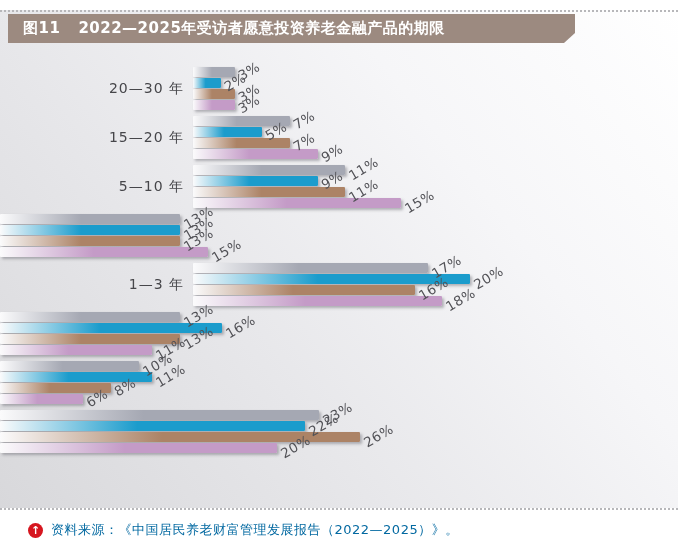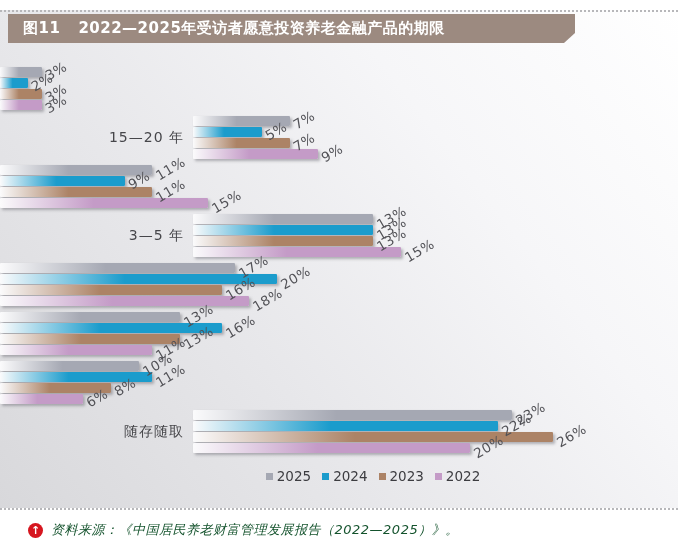--- a/index.html
+++ b/index.html
@@ -57,37 +57,38 @@
   .legend-swatch{width:7px;height:7px;display:inline-block;margin-right:4px;}
 
   
   .footer-zone{position:absolute;top:508px;left:0;width:678px;height:42px;background:#ffffff;}
   .footer-row{display:flex;align-items:center;margin:11px 0 0 28px;}
   .src-icon{
     width:15px;height:15px;border-radius:50%;background:#d6161f;color:#ffffff;
     font-size:11px;line-height:15px;text-align:center;font-weight:bold;
     margin-right:8px;flex:0 0 15px;
   }
-  .src-text{font-size:13px;color:#14532d;letter-spacing:0.5px;font-style:italic;}
+  .src-text{font-size:13px;color:#0369a1;letter-spacing:0.5px;}
 </style>
 </head>
 <body>
 
 <div class="page">
 
   <div class="chart-zone">
     <div class="top-strip"></div>
     <div class="dotted-line"></div>
 
     <div class="title-bar">
       <span class="title-tag">图11</span><span>2022—2025年受访者愿意投资养老金融产品的期限</span>
     </div>
 
     <div class="chart-rows">
         <div class="chart-row">
+          <div class="cat-label">20—30 年</div>
           <div class="bar-stack">
             <div class="bar-wrap">
               <div class="bar" style="width: 41.55px; background: linear-gradient(90deg, rgb(251, 251, 252) 0%, rgb(165, 168, 179) 45%, rgb(165, 168, 179) 100%);"></div>
               <span class="value-label" style="left: 44.55px;">3%</span>
             </div>
             <div class="bar-wrap">
               <div class="bar" style="width: 27.7px; background: linear-gradient(90deg, rgb(251, 251, 252) 0%, rgb(27, 156, 204) 45%, rgb(27, 156, 204) 100%);"></div>
               <span class="value-label" style="left: 30.7px;">2%</span>
             </div>
             <div class="bar-wrap">
@@ -115,61 +116,62 @@
               <div class="bar" style="width: 96.95px; background: linear-gradient(90deg, rgb(251, 251, 252) 0%, rgb(172, 131, 102) 45%, rgb(172, 131, 102) 100%);"></div>
               <span class="value-label" style="left: 99.95px;">7%</span>
             </div>
             <div class="bar-wrap">
               <div class="bar" style="width: 124.65px; background: linear-gradient(90deg, rgb(251, 251, 252) 0%, rgb(196, 155, 199) 45%, rgb(196, 155, 199) 100%);"></div>
               <span class="value-label" style="left: 127.65px;">9%</span>
             </div>
           </div>
         </div>
         <div class="chart-row">
+          <div class="cat-label">5—10 年</div>
           <div class="bar-stack">
             <div class="bar-wrap">
               <div class="bar" style="width: 152.35px; background: linear-gradient(90deg, rgb(251, 251, 252) 0%, rgb(165, 168, 179) 45%, rgb(165, 168, 179) 100%);"></div>
               <span class="value-label" style="left: 155.35px;">11%</span>
             </div>
             <div class="bar-wrap">
               <div class="bar" style="width: 124.65px; background: linear-gradient(90deg, rgb(251, 251, 252) 0%, rgb(27, 156, 204) 45%, rgb(27, 156, 204) 100%);"></div>
               <span class="value-label" style="left: 127.65px;">9%</span>
             </div>
             <div class="bar-wrap">
               <div class="bar" style="width: 152.35px; background: linear-gradient(90deg, rgb(251, 251, 252) 0%, rgb(172, 131, 102) 45%, rgb(172, 131, 102) 100%);"></div>
               <span class="value-label" style="left: 155.35px;">11%</span>
             </div>
             <div class="bar-wrap">
               <div class="bar" style="width: 207.75px; background: linear-gradient(90deg, rgb(251, 251, 252) 0%, rgb(196, 155, 199) 45%, rgb(196, 155, 199) 100%);"></div>
               <span class="value-label" style="left: 210.75px;">15%</span>
             </div>
           </div>
         </div>
         <div class="chart-row">
-          <div class="cat-label">3—5 年</div>
           <div class="bar-stack">
             <div class="bar-wrap">
               <div class="bar" style="width: 180.05px; background: linear-gradient(90deg, rgb(251, 251, 252) 0%, rgb(165, 168, 179) 45%, rgb(165, 168, 179) 100%);"></div>
               <span class="value-label" style="left: 183.05px;">13%</span>
             </div>
             <div class="bar-wrap">
               <div class="bar" style="width: 180.05px; background: linear-gradient(90deg, rgb(251, 251, 252) 0%, rgb(27, 156, 204) 45%, rgb(27, 156, 204) 100%);"></div>
               <span class="value-label" style="left: 183.05px;">13%</span>
             </div>
             <div class="bar-wrap">
               <div class="bar" style="width: 180.05px; background: linear-gradient(90deg, rgb(251, 251, 252) 0%, rgb(172, 131, 102) 45%, rgb(172, 131, 102) 100%);"></div>
               <span class="value-label" style="left: 183.05px;">13%</span>
             </div>
             <div class="bar-wrap">
               <div class="bar" style="width: 207.75px; background: linear-gradient(90deg, rgb(251, 251, 252) 0%, rgb(196, 155, 199) 45%, rgb(196, 155, 199) 100%);"></div>
               <span class="value-label" style="left: 210.75px;">15%</span>
             </div>
           </div>
         </div>
         <div class="chart-row">
+          <div class="cat-label">1—3 年</div>
           <div class="bar-stack">
             <div class="bar-wrap">
               <div class="bar" style="width: 235.45px; background: linear-gradient(90deg, rgb(251, 251, 252) 0%, rgb(165, 168, 179) 45%, rgb(165, 168, 179) 100%);"></div>
               <span class="value-label" style="left: 238.45px;">17%</span>
             </div>
             <div class="bar-wrap">
               <div class="bar" style="width: 277px; background: linear-gradient(90deg, rgb(251, 251, 252) 0%, rgb(27, 156, 204) 45%, rgb(27, 156, 204) 100%);"></div>
               <span class="value-label" style="left: 280px;">20%</span>
             </div>
             <div class="bar-wrap">
@@ -216,21 +218,20 @@
               <div class="bar" style="width: 110.8px; background: linear-gradient(90deg, rgb(251, 251, 252) 0%, rgb(172, 131, 102) 45%, rgb(172, 131, 102) 100%);"></div>
               <span class="value-label" style="left: 113.8px;">8%</span>
             </div>
             <div class="bar-wrap">
               <div class="bar" style="width: 83.1px; background: linear-gradient(90deg, rgb(251, 251, 252) 0%, rgb(196, 155, 199) 45%, rgb(196, 155, 199) 100%);"></div>
               <span class="value-label" style="left: 86.1px;">6%</span>
             </div>
           </div>
         </div>
         <div class="chart-row">
-          <div class="cat-label">随存随取</div>
           <div class="bar-stack">
             <div class="bar-wrap">
               <div class="bar" style="width: 318.55px; background: linear-gradient(90deg, rgb(251, 251, 252) 0%, rgb(165, 168, 179) 45%, rgb(165, 168, 179) 100%);"></div>
               <span class="value-label" style="left: 321.55px;">23%</span>
             </div>
             <div class="bar-wrap">
               <div class="bar" style="width: 304.7px; background: linear-gradient(90deg, rgb(251, 251, 252) 0%, rgb(27, 156, 204) 45%, rgb(27, 156, 204) 100%);"></div>
               <span class="value-label" style="left: 307.7px;">22%</span>
             </div>
             <div class="bar-wrap">
@@ -238,38 +239,20 @@
               <span class="value-label" style="left: 363.1px;">26%</span>
             </div>
             <div class="bar-wrap">
               <div class="bar" style="width: 277px; background: linear-gradient(90deg, rgb(251, 251, 252) 0%, rgb(196, 155, 199) 45%, rgb(196, 155, 199) 100%);"></div>
               <span class="value-label" style="left: 280px;">20%</span>
             </div>
           </div>
         </div>
       </div>
 
-    <div class="legend">
-        <span class="legend-item">
-          <span class="legend-swatch" style="background: rgb(165, 168, 179);"></span>
-          <span>2025</span>
-        </span>
-        <span class="legend-item">
-          <span class="legend-swatch" style="background: rgb(27, 156, 204);"></span>
-          <span>2024</span>
-        </span>
-        <span class="legend-item">
-          <span class="legend-swatch" style="background: rgb(172, 131, 102);"></span>
-          <span>2023</span>
-        </span>
-        <span class="legend-item">
-          <span class="legend-swatch" style="background: rgb(196, 155, 199);"></span>
-          <span>2022</span>
-        </span>
-      </div>
   </div>
 
   <div class="footer-zone">
     <div class="dotted-line"></div>
     <div class="footer-row">
       <span class="src-icon">↑</span>
       <span class="src-text">资料来源：《中国居民养老财富管理发展报告（2022—2025）》。</span>
     </div>
   </div>
 

